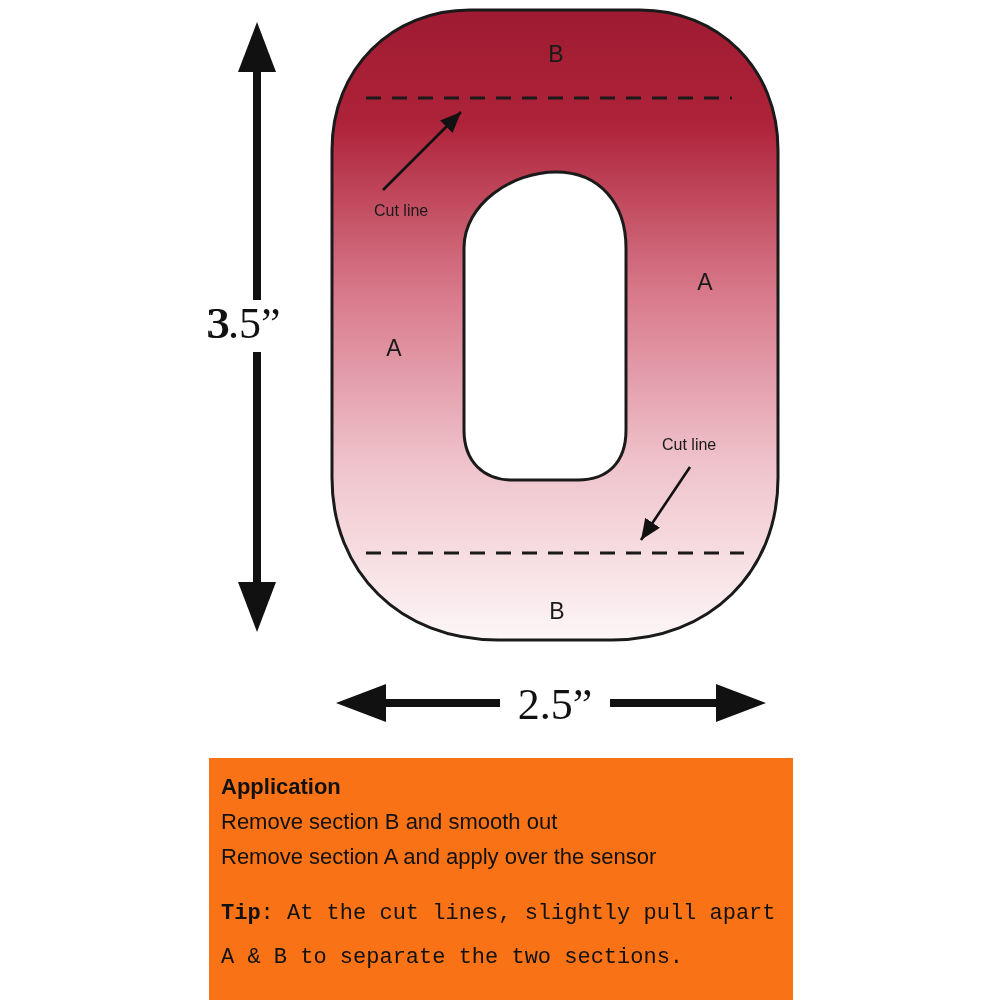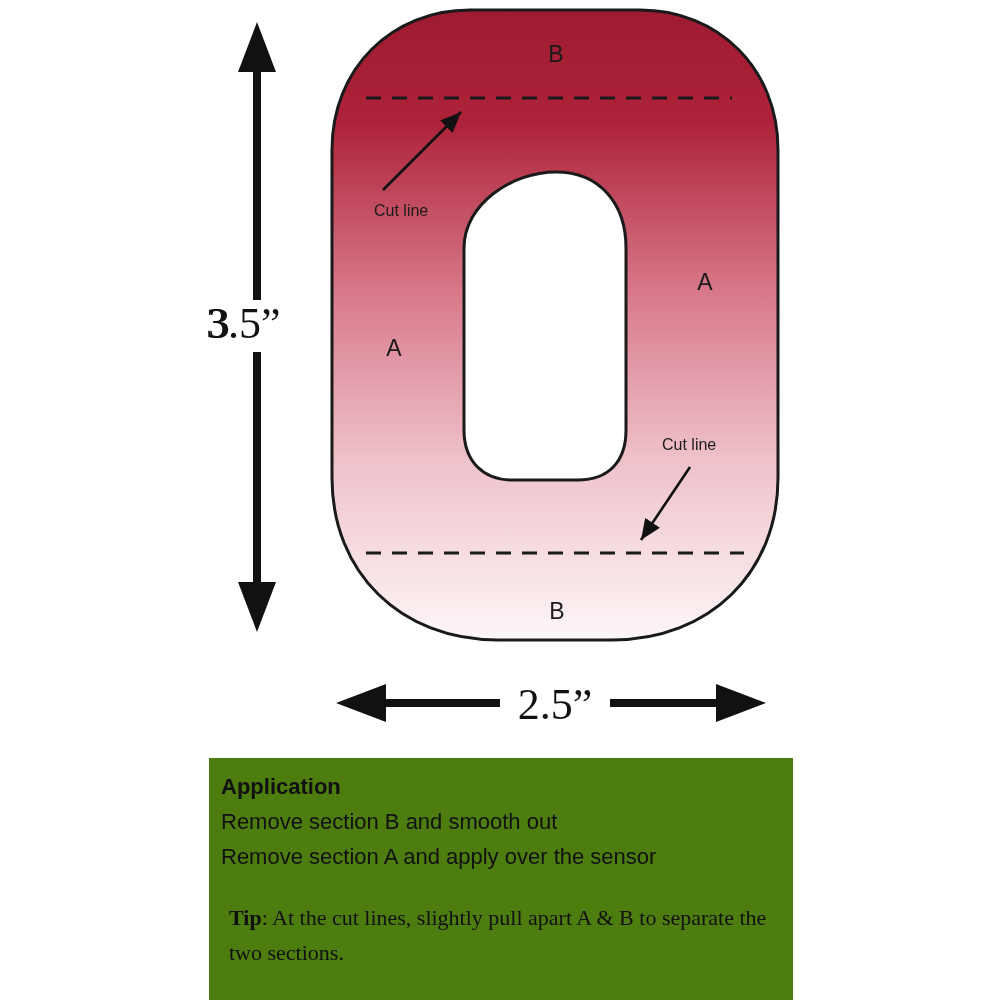--- a/index.html
+++ b/index.html
@@ -41,21 +41,21 @@
     font-size: 16px;
     fill: #1a1a1a;
   }
 
   #application-box {
     position: absolute;
     left: 209px;
     top: 758px;
     width: 584px;
     height: 242px;
-    background: #4d7c0f;
+    background: #f97316;
     box-sizing: border-box;
     padding: 14px 12px 10px 12px;
   }
   .app-title {
     font-family: "Liberation Sans", sans-serif;
     font-size: 22px;
     font-weight: bold;
     color: #111111;
     line-height: 30px;
     margin: 0 0 2px 0;
@@ -65,25 +65,25 @@
     font-size: 22px;
     color: #111111;
     line-height: 35px;
     margin: 0;
     white-space: nowrap;
   }
   .app-gap {
     height: 18px;
   }
   .tip-para {
-    font-family: Liberation Serif, serif;
+    font-family: Liberation Mono, monospace;
     font-size: 22px;
     color: #111111;
-    line-height: 35px;
-    margin: 8px;
+    line-height: 44px;
+    margin: 0;
   }
   .tip-strong {
     font-weight: bold;
   }
 </style>
 </head>
 <body>
 
 <div id="diagram-root">
   <svg class="figure" viewBox="0 0 1000 1000" xmlns="http://www.w3.org/2000/svg">

